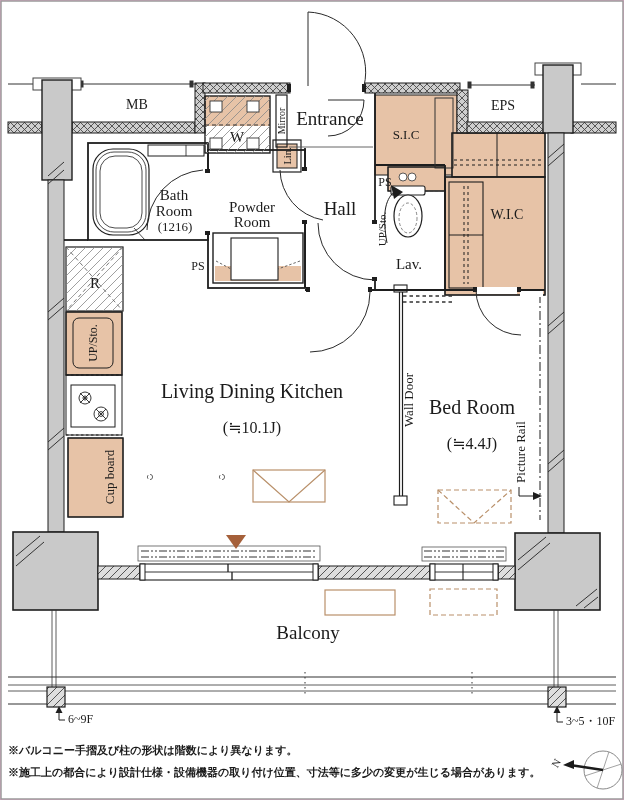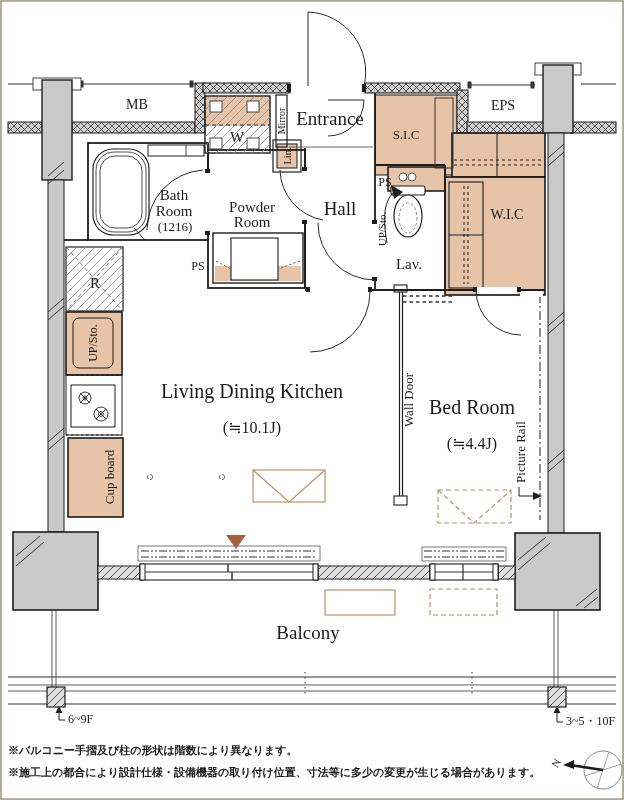--- a/index.html
+++ b/index.html
@@ -1,16 +1,16 @@
 <!DOCTYPE html>
 <html><head>
 <meta charset="utf-8">
 <style>
   html,body{margin:0;padding:0;background:#ffffff;}
-  .page{width:624px;height:800px;position:relative;background:#fde047;}
+  .page{width:624px;height:800px;position:relative;background:#f9a8d4;}
   svg text{font-family:"Liberation Serif","DejaVu Serif",serif;fill:#1b1b1b;}
   svg .jp{font-family:"Liberation Serif","DejaVu Serif",serif;font-weight:bold;}
 </style>
 </head>
 <body>
 
 <div class="page">
 <svg width="624" height="800" viewBox="0 0 624 800">
   <defs>
     <pattern id="xh" width="7" height="7" patternUnits="userSpaceOnUse">

